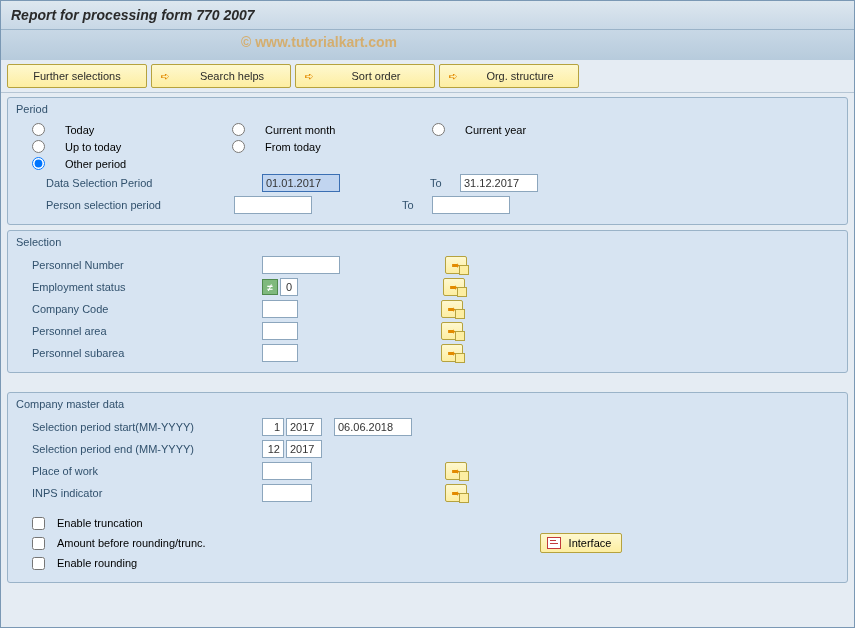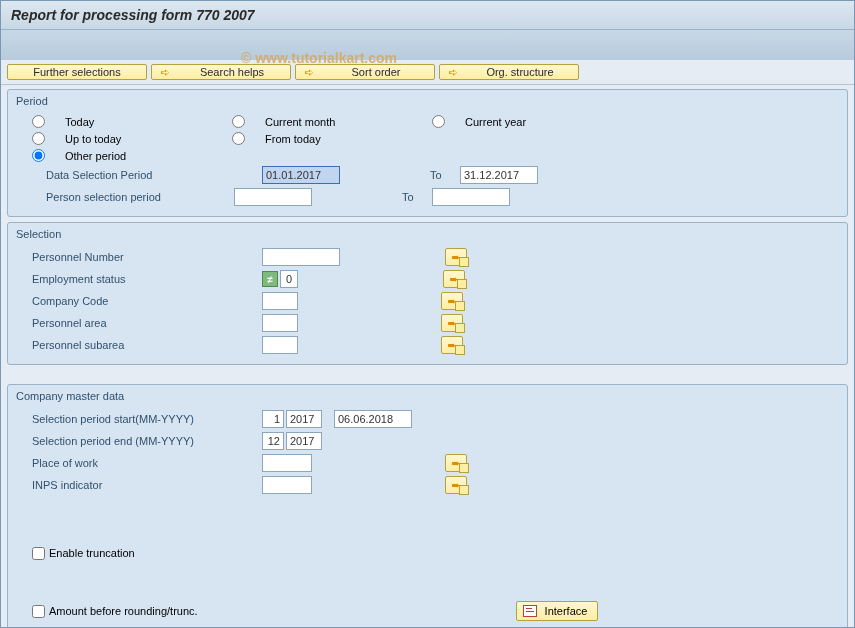--- a/index.html
+++ b/index.html
@@ -23,38 +23,38 @@
     color: #2a2a2a;
   }
   .subtitle-area {
     background: linear-gradient(#c8d8e6, #b7cbdc);
     height: 30px;
     position: relative;
   }
   .watermark {
     position: absolute;
     left: 240px;
-    top: 20px;
+    top: 4px;
     color: #d8a85c;
     font-size: 14px;
     font-weight: bold;
     opacity: 0.85;
     pointer-events: none;
   }
   .toolbar {
     background: #e5ecf3;
     padding: 4px 6px;
     border-bottom: 1px solid #b5c5d4;
     display: flex;
     gap: 4px;
   }
   .tbtn {
     display: inline-flex;
     align-items: center;
-    height: 16px;
+    height: 24px;
     background: linear-gradient(#fef8cf, #fdeea2);
     border: 1px solid #b5a23f;
     border-radius: 2px;
     font-size: 11px;
     color: #2a2a2a;
     cursor: pointer;
     padding: 0 6px;
     min-width: 140px;
   }
   .tbtn .tbtn-icon {
@@ -168,24 +168,23 @@
     font-size: 10px;
     font-weight: bold;
     display: inline-flex;
     align-items: center;
     justify-content: center;
     margin-right: 2px;
   }
   .check-row {
     display: flex;
     align-items: center;
-    gap: 4px;
+    gap: 12px;
     padding: 1px 0 1px 16px;
     min-height: 18px;
-    margin-top: 38px;
   }
   .check-row input[type=checkbox] { margin: 0; }
   .interface-btn {
     display: inline-flex;
     align-items: center;
     gap: 8px;
     height: 20px;
     background: linear-gradient(#fef8cf, #fdeea2);
     border: 1px solid #b5a23f;
     border-radius: 2px;

